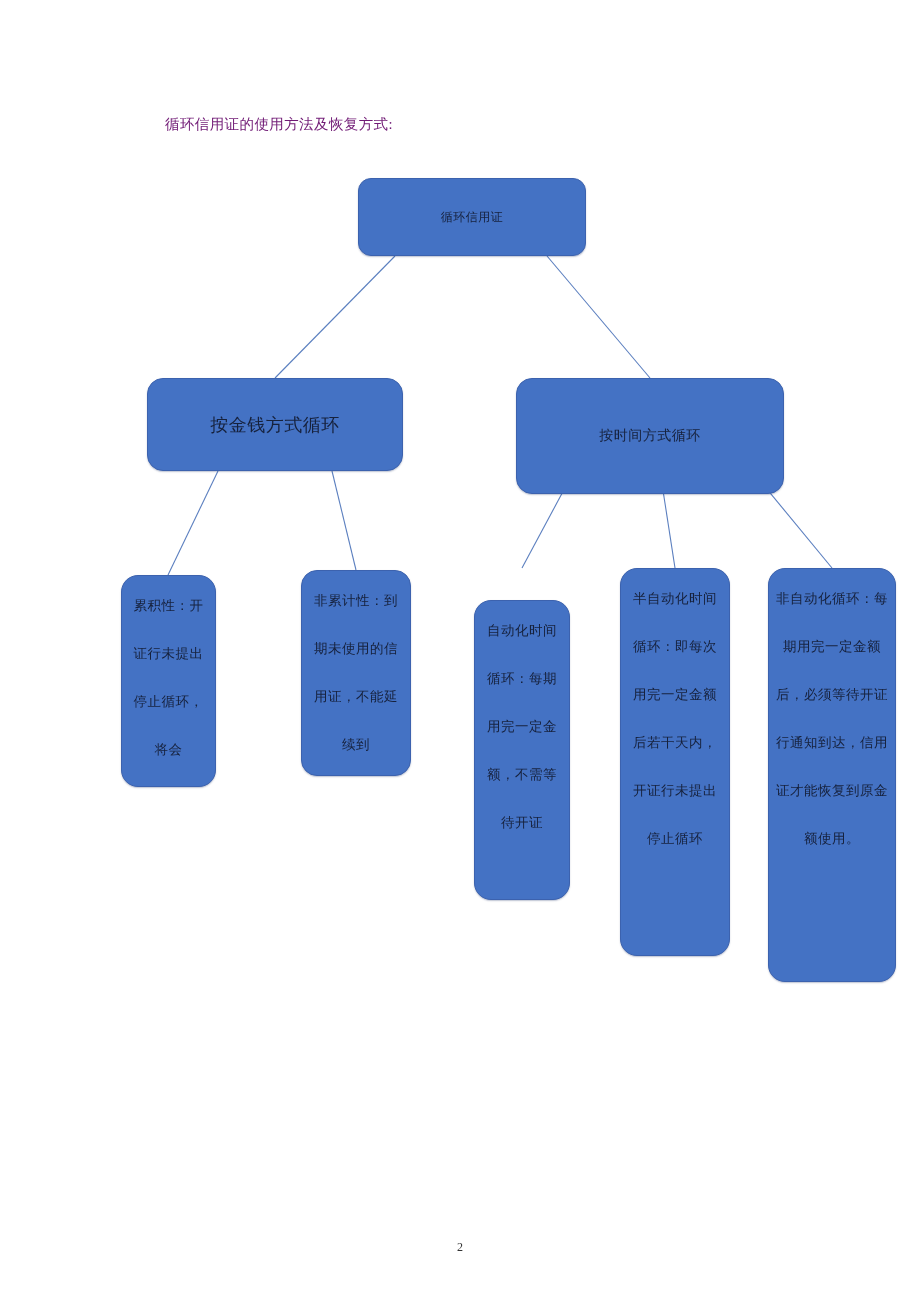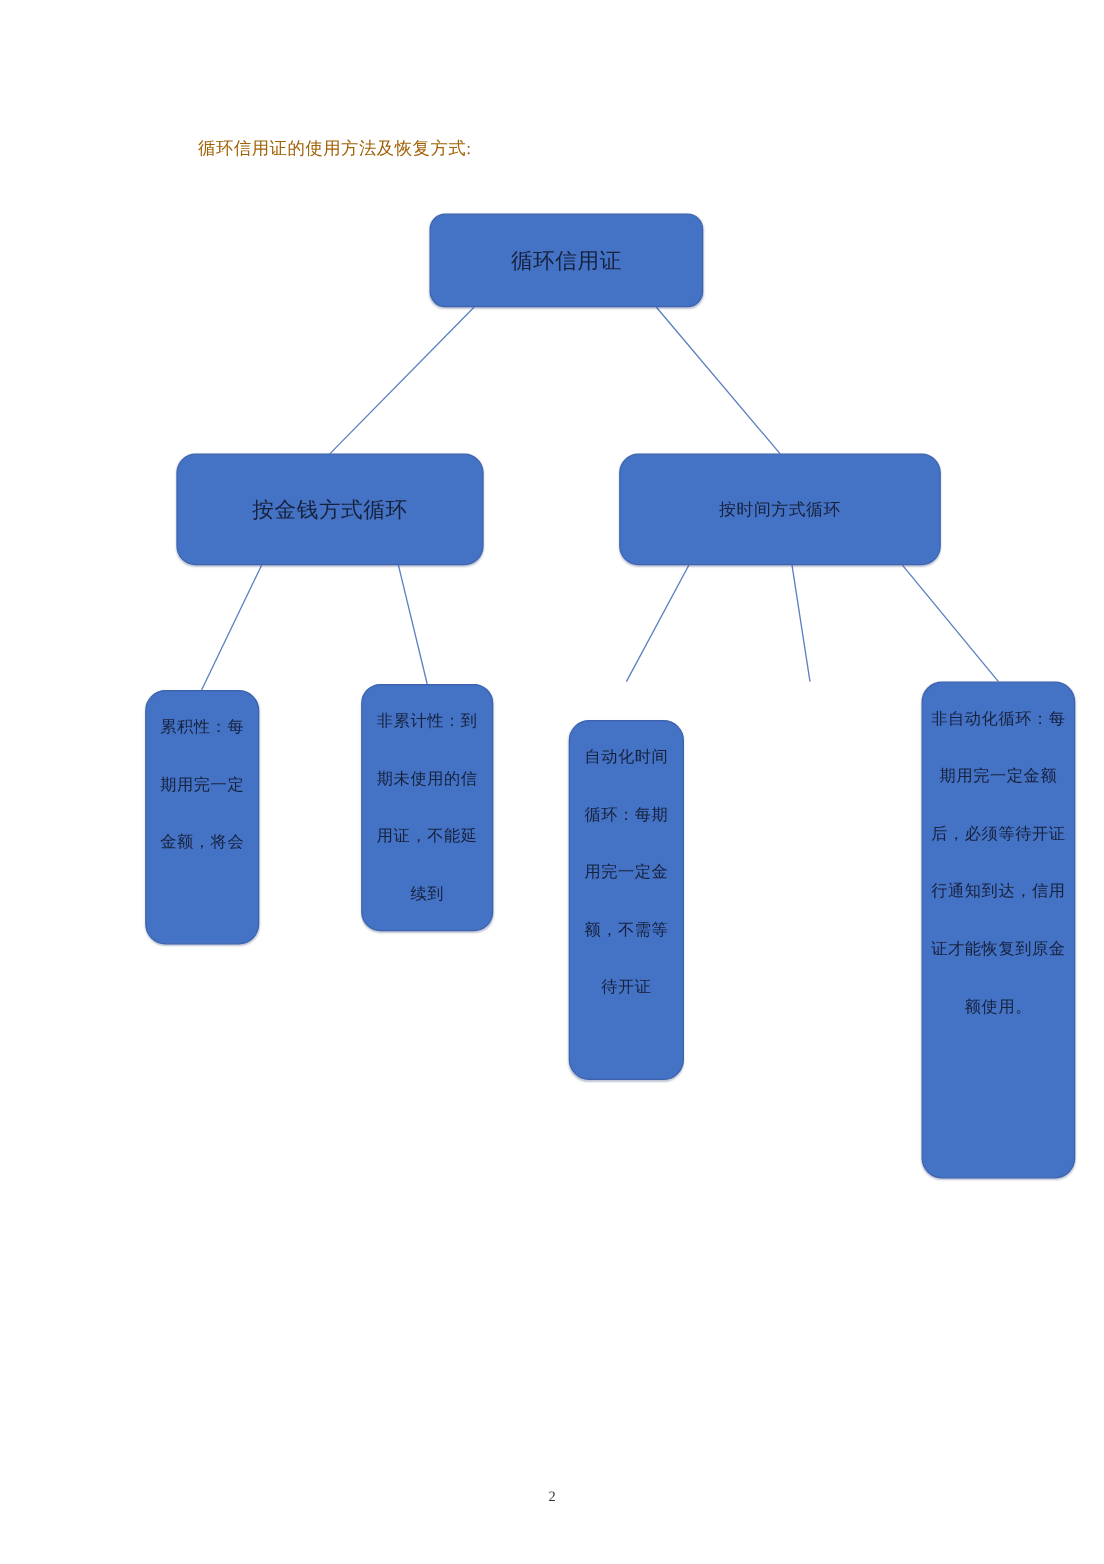--- a/index.html
+++ b/index.html
@@ -17,21 +17,21 @@
     background: #ffffff;
     overflow: hidden;
   }
   
   #doc-heading {
     position: absolute;
     left: 165px;
     top: 113px;
     font-size: 14.5px;
     line-height: 22px;
-    color: #a16207;
+    color: #701a75;
     letter-spacing: 0.4px;
     white-space: nowrap;
   }
   
   #connector-layer {
     position: absolute;
     left: 0;
     top: 0;
     width: 920px;
     height: 1303px;
@@ -58,36 +58,36 @@
     padding: 0 6px;
     box-sizing: border-box;
   }
   
   .node-root {
     left: 358px;
     top: 178px;
     width: 228px;
     height: 78px;
     border-radius: 13px;
-    font-size: 18px;
+    font-size: 12px;
     font-family: Liberation Mono, monospace;
   }
   .node-branch-a {
     left: 147px;
     top: 378px;
     width: 256px;
     height: 93px;
     border-radius: 16px;
     font-size: 18px;
   }
   .node-branch-b {
     left: 516px;
     top: 378px;
     width: 268px;
-    height: 93px;
+    height: 116px;
     border-radius: 16px;
     font-size: 14px;
   }
   
   .node-leaf {
     font-size: 13.5px;
     line-height: 48px;
     border-radius: 17px;
     align-items: flex-start;
     padding-top: 6px;
@@ -138,31 +138,34 @@
 
   <div class="node node-branch-a">
     <span class="node-text">按金钱方式循环</span>
   </div>
 
   <div class="node node-branch-b">
     <span class="node-text">按时间方式循环</span>
   </div>
 
   <div class="node node-leaf node-leaf-1">
-    <span class="node-text">累积性：每期用完一定金额，将会</span>
+    <span class="node-text">累积性：开证行未提出停止循环，将会</span>
   </div>
 
   <div class="node node-leaf node-leaf-2">
     <span class="node-text">非累计性：到期未使用的信用证，不能延续到</span>
   </div>
 
   <div class="node node-leaf node-leaf-3">
     <span class="node-text">自动化时间循环：每期用完一定金额，不需等待开证</span>
   </div>
 
+  <div class="node node-leaf node-leaf-4">
+    <span class="node-text">半自动化时间循环：即每次用完一定金额后若干天内，开证行未提出停止循环</span>
+  </div>
 
   <div class="node node-leaf node-leaf-5">
     <span class="node-text">非自动化循环：每期用完一定金额后，必须等待开证行通知到达，信用证才能恢复到原金额使用。</span>
   </div>
 
   <div id="page-number">2</div>
 
 </div>
 
 </body></html>

